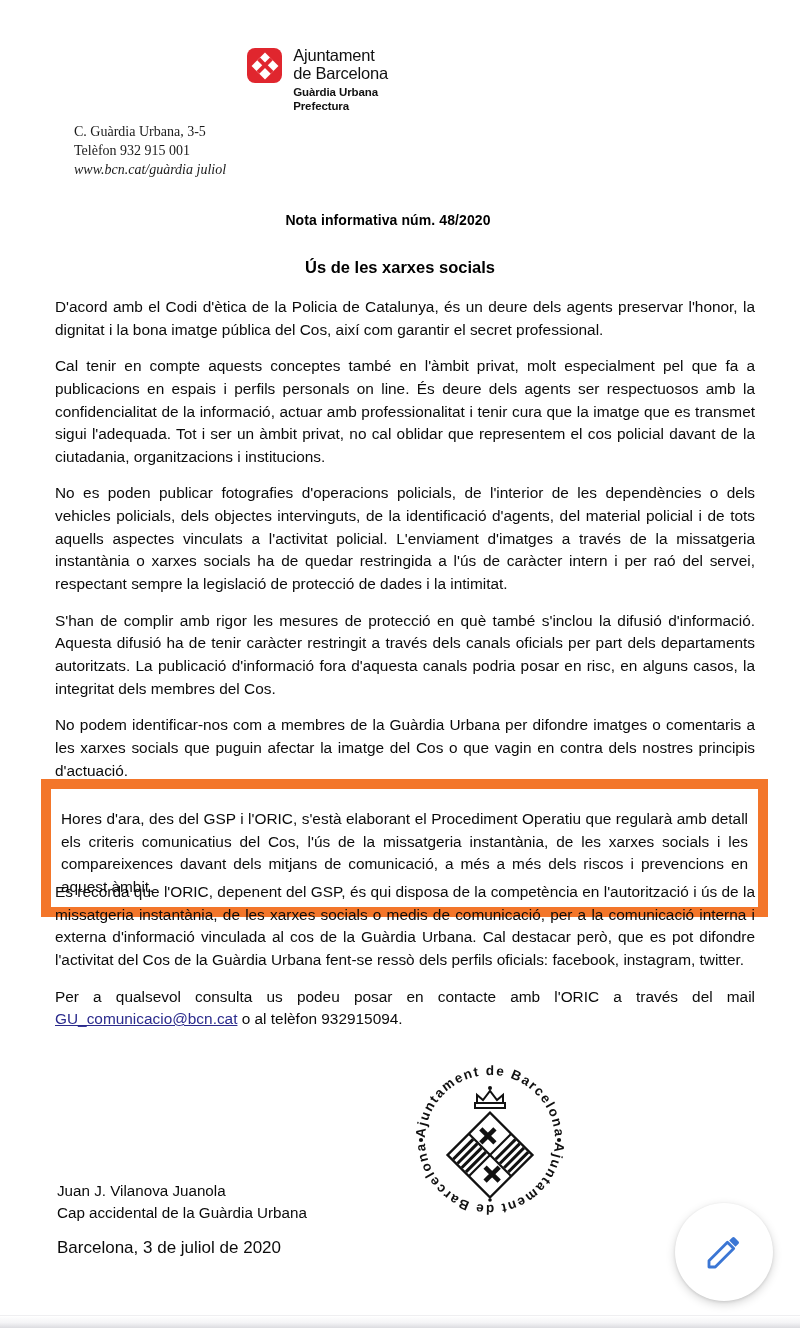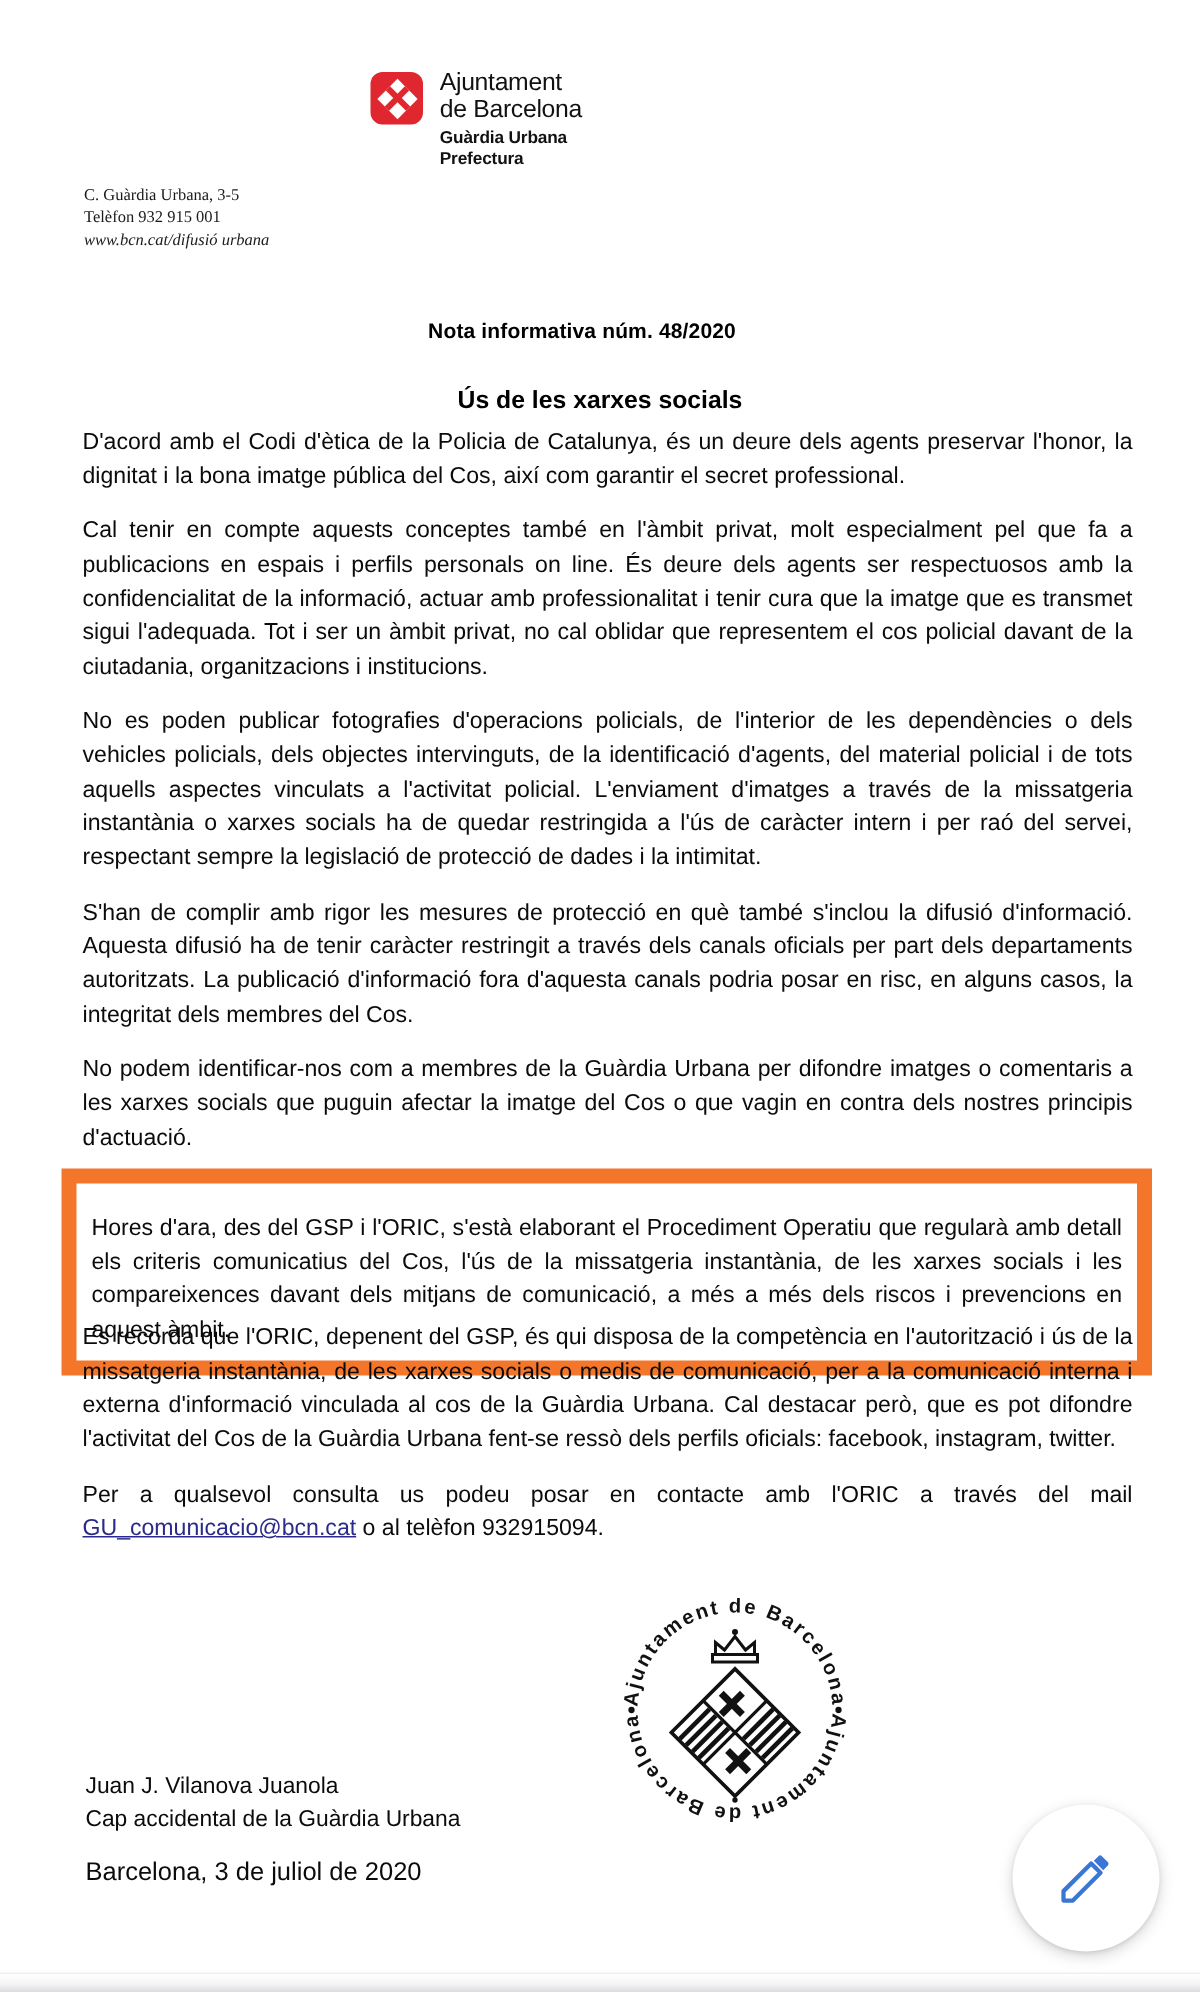--- a/index.html
+++ b/index.html
@@ -96,23 +96,23 @@
     font-size: 11.5px;
     font-weight: 700;
     letter-spacing: -0.1px;
     color: #111;
     display: block;
     margin-top: 1px;
   }
   .unit-1 { margin-top: 4px; }
   #address {
     margin-top: 11px;
-    margin-left: 28px;
+    margin-left: 46px;
     font-family: "Liberation Serif", serif;
-    font-size: 11px;
+    font-size: 14px;
     line-height: 1.35;
     color: #1a1a1a;
   }
   #address span { display: block; }
   #address .web { font-style: italic; }
 
   
   #doc-title {
     position: absolute;
     top: 212px;
@@ -130,21 +130,21 @@
     width: 800px;
     text-align: center;
     font-size: 16.5px;
     font-weight: 700;
   }
 
   
   #body-copy {
     position: absolute;
     left: 55px;
-    top: 284px;
+    top: 296px;
     width: 700px;
     font-size: 15.4px;
     line-height: 1.47;
     text-align: justify;
     color: #0b0b0b;
   }
   #body-copy p {
     margin: 0 0 14px 0;
     text-align: justify;
     text-justify: inter-word;
@@ -253,21 +253,21 @@
       <div class="lh-names">
         <span class="org-1">Ajuntament</span>
         <span class="org-2">de Barcelona</span>
         <span class="unit-1">Guàrdia Urbana</span>
         <span class="unit-2">Prefectura</span>
       </div>
     </div>
     <div id="address">
       <span>C. Guàrdia Urbana, 3-5</span>
       <span>Telèfon 932 915 001</span>
-      <span class="web">www.bcn.cat/difusió urbana</span>
+      <span class="web">www.bcn.cat/guàrdia juliol</span>
     </div>
   </div>
 
   <div id="doc-title">Nota informativa núm.  48/2020</div>
   <div id="doc-subtitle">Ús de les xarxes socials</div>
 
   <div id="body-copy">
     <p>D'acord amb el Codi d'ètica de la Policia de Catalunya, és un deure dels agents preservar l'honor, la dignitat i la bona imatge pública del Cos, així com garantir el secret professional.</p>
     <p>Cal tenir en compte aquests conceptes també en l'àmbit privat, molt especialment pel que fa a publicacions en espais i perfils personals on line. És deure dels agents ser respectuosos amb la confidencialitat de la informació, actuar amb professionalitat i tenir cura que la imatge que es transmet sigui l'adequada. Tot i ser un àmbit privat, no cal oblidar que representem el cos policial davant de la ciutadania, organitzacions i institucions.</p>
     <p> No es poden publicar fotografies d'operacions policials, de l'interior de les dependències o dels vehicles policials, dels objectes intervinguts, de la identificació d'agents, del material policial i de tots aquells aspectes vinculats a l'activitat policial. L'enviament d'imatges a través de la missatgeria instantània o xarxes socials ha de quedar restringida a l'ús de caràcter intern i per raó del servei, respectant sempre la legislació de protecció de dades i la intimitat.</p>

